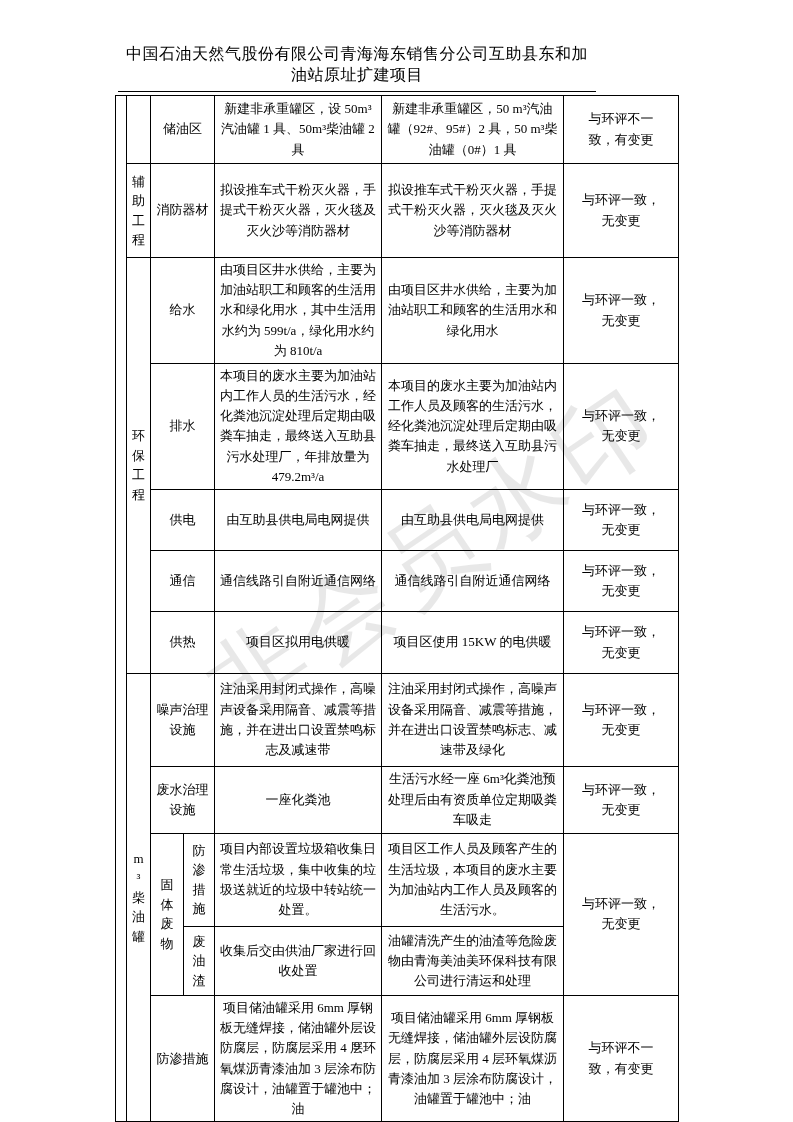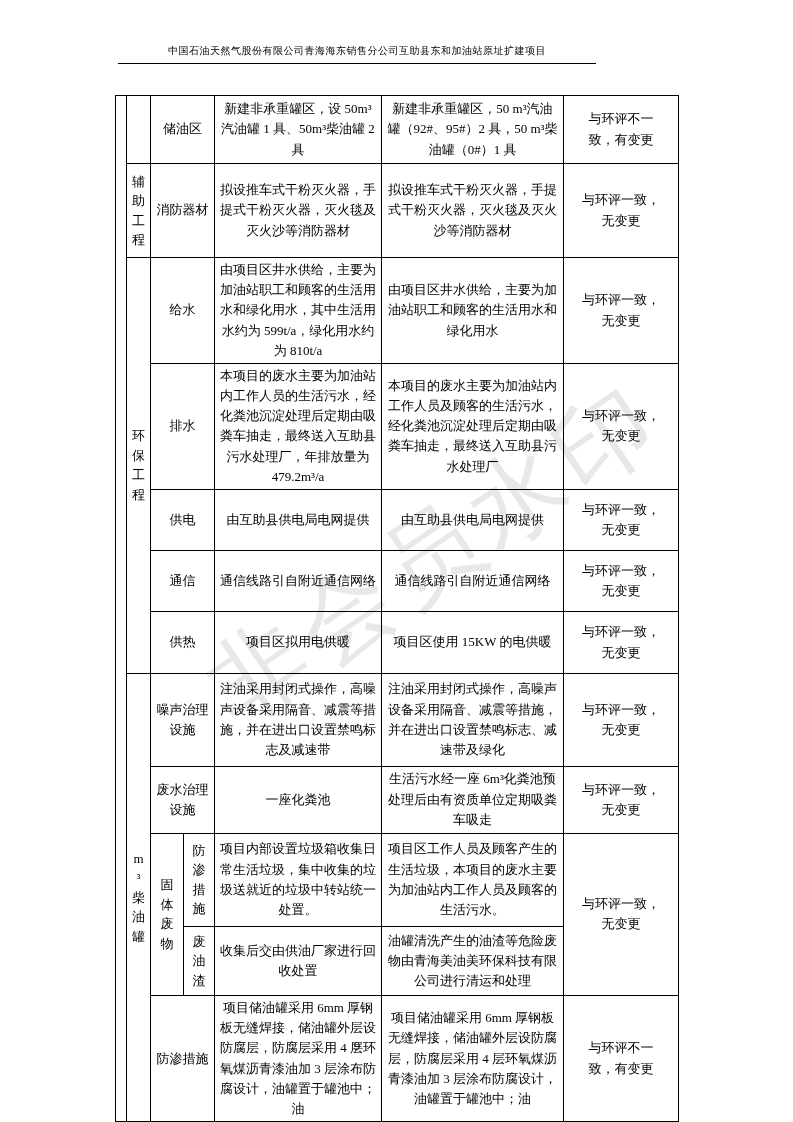--- a/index.html
+++ b/index.html
@@ -20,21 +20,21 @@
     color: rgba(0,0,0,0.09);
     white-space: nowrap;
     pointer-events: none;
     z-index: 0;
   }
   .header {
     position: absolute;
     left: 118px; top: 44px;
     width: 478px;
     text-align: center;
-    font-size: 10px;
+    font-size: 16px;
     font-weight: 500;
     letter-spacing: 0.5px;
     border-bottom: 1.5px solid #000;
     padding-bottom: 5px;
     z-index: 2;
   }
   table.cmp {
     position: absolute;
     left: 115px; top: 95px;
     width: 563px;

